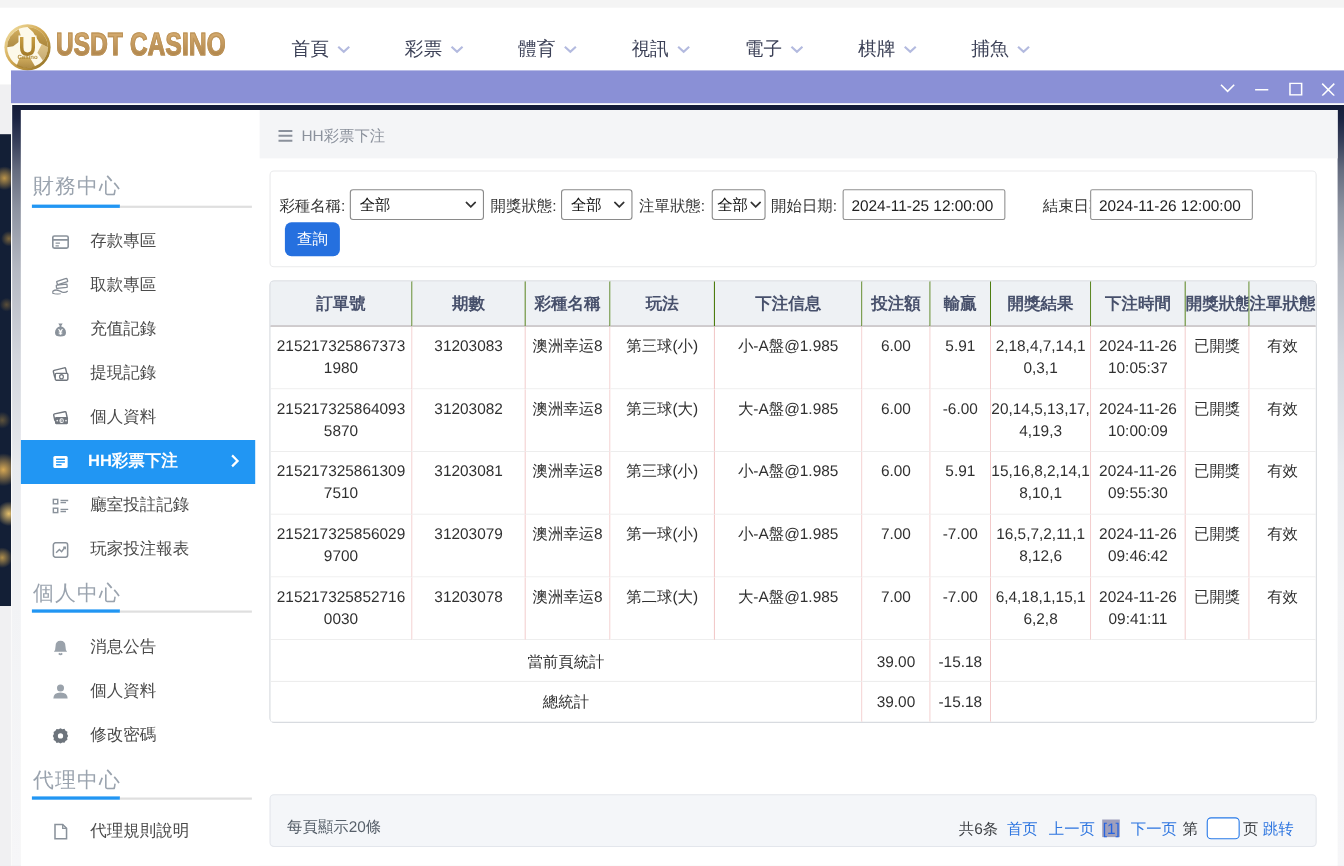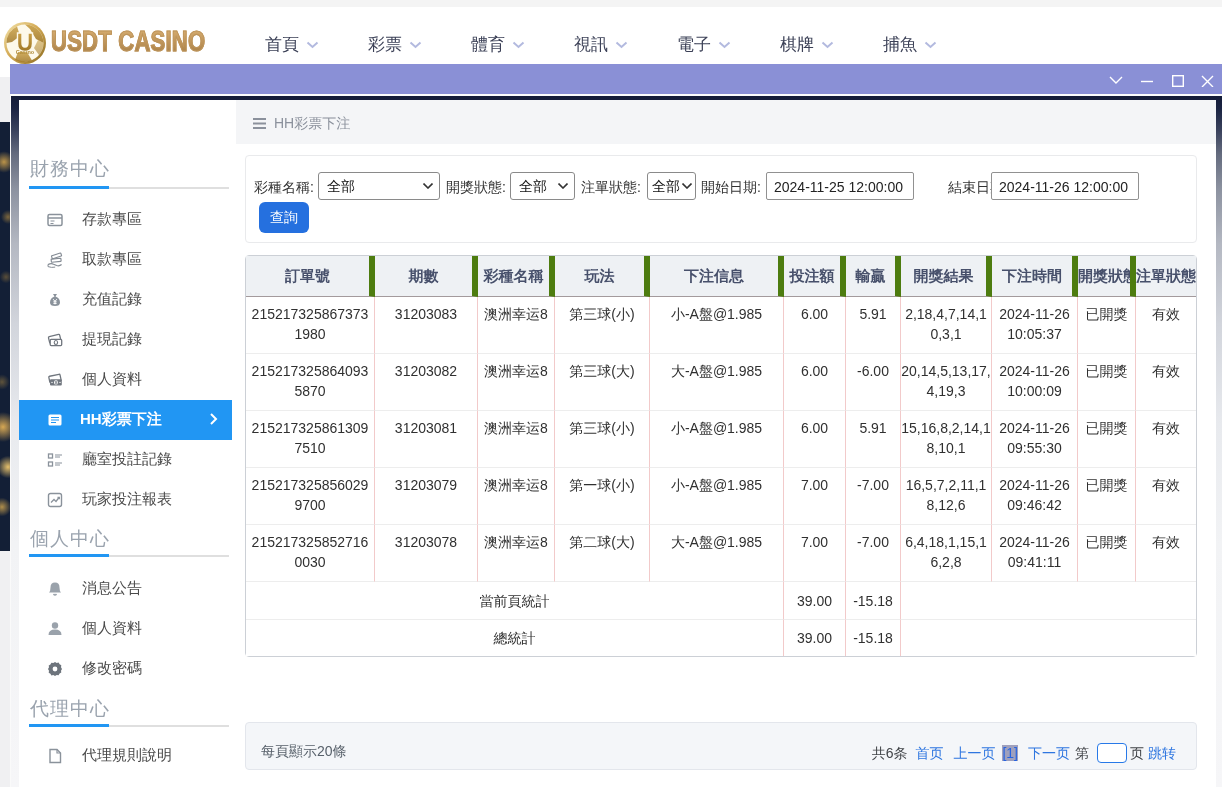--- a/index.html
+++ b/index.html
@@ -68,21 +68,21 @@
 .fsel svg { position:absolute; right:6px; top:10px; }
 .finput { position:absolute; top:172px; height:28px; background:#fff; border:1px solid #919191;
   border-radius:2px; font-size:14px; color:#222; }
 .finput .it { position:absolute; left:7px; top:6px; }
 #qbtn { position:absolute; left:259px; top:202px; width:50px; height:31px; background:#2570df;
   border-radius:6px; color:#fff; font-size:14px; text-align:center; line-height:31px; }
 
 
 #btable { position:absolute; left:245px; top:255px; border-collapse:separate; border-spacing:0; table-layout:fixed; width:952px; border:1px solid #ccd0d6; border-radius:4px; }
 #btable th, #btable td { text-align:center; overflow:hidden; padding:0; }
-#btable th { background:#eef1f4; color:#47506b; font-size:15px; font-weight:bold; height:41px; white-space:nowrap; border-bottom:1px solid #a39a9c; border-right:6px solid #4d7c0f; }
+#btable th { background:#eef1f4; color:#47506b; font-size:15px; font-weight:bold; height:41px; white-space:nowrap; border-bottom:1px solid #a39a9c; border-right:1px solid #4d7c0f; }
 #btable th:last-child { border-right:none; }
 #btable td { background:#fff; color:#303030; font-size:14px; height:57px; line-height:20px; vertical-align:top; padding-top:7px; border-bottom:1px solid #ededed; border-right:1px solid #f2caca; }
 #btable td:last-child { border-right:none; }
 #btable tr.sumrow td { height:38px; padding-top:0; vertical-align:middle; }
 #btable tr.sumrow2 td { height:36px; padding-top:0; vertical-align:middle; border-bottom:none; }
 
 
 #pager { position:absolute; left:245px; top:722px; width:952px; height:48px;
   background:#f4f6f9; border:1px solid #e3e6ec; border-radius:4px; }
 #pager .lft { position:absolute; left:15px; top:20px; font-size:14px; color:#57606a; }

